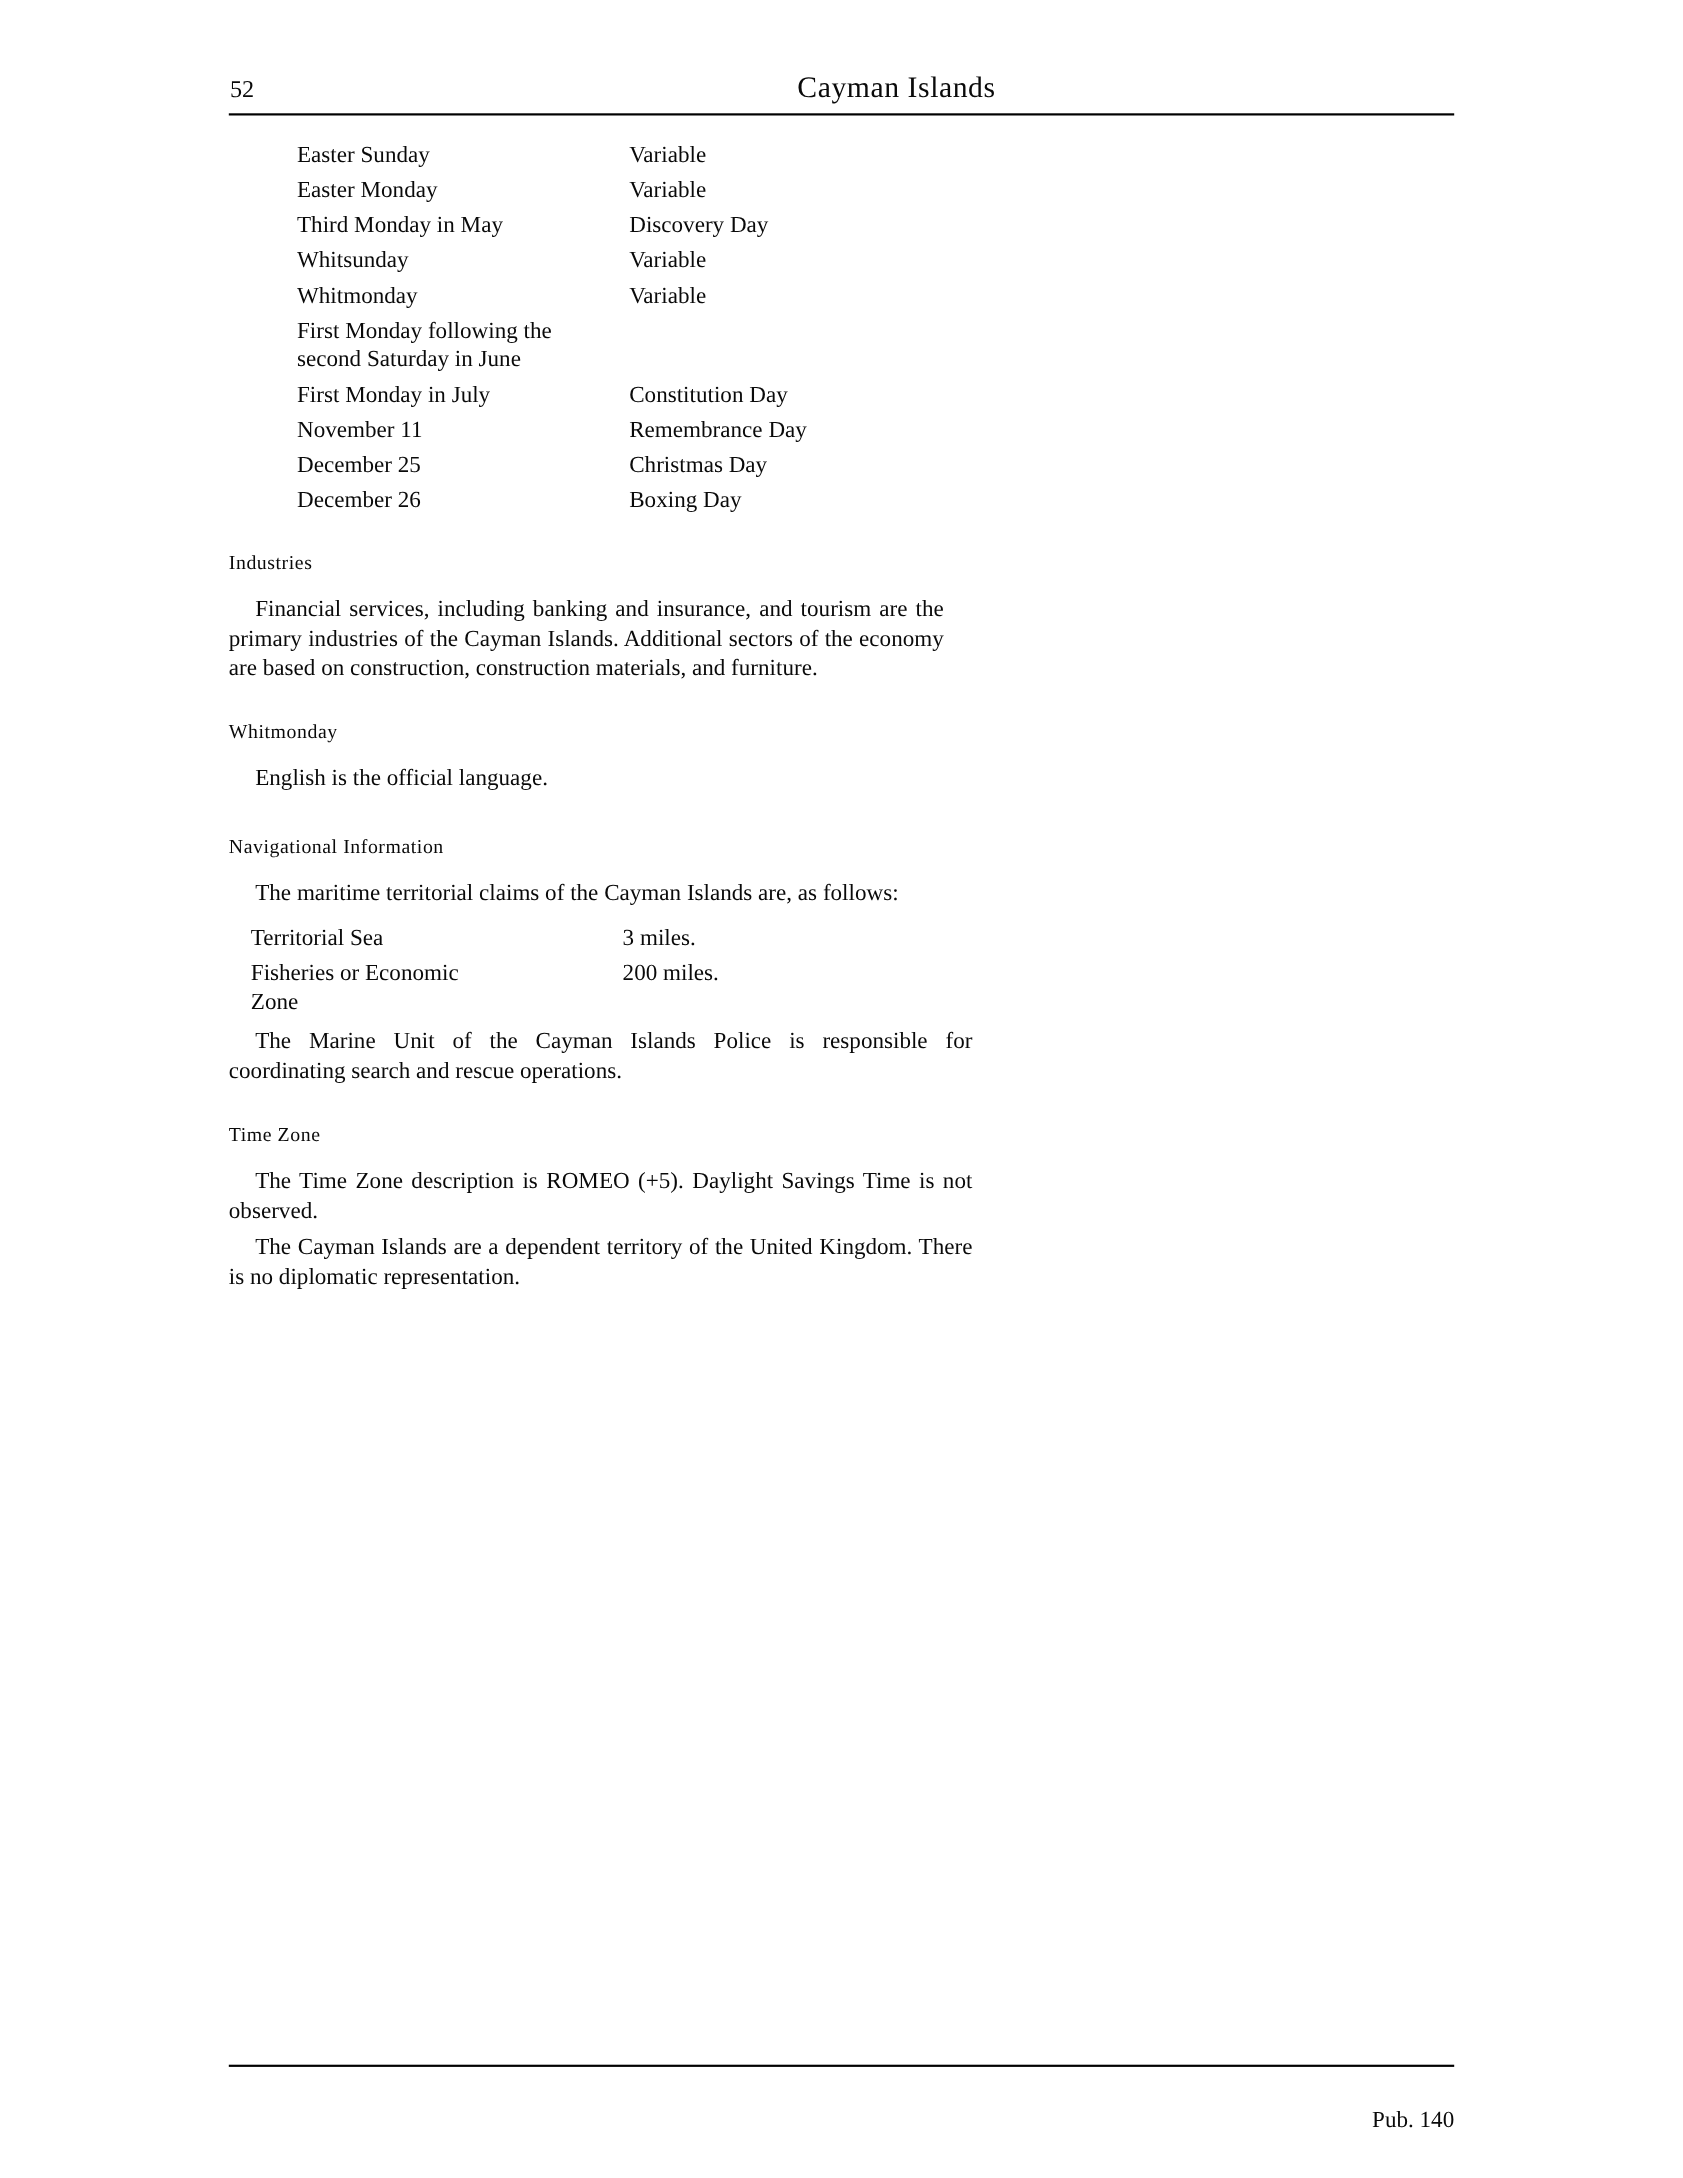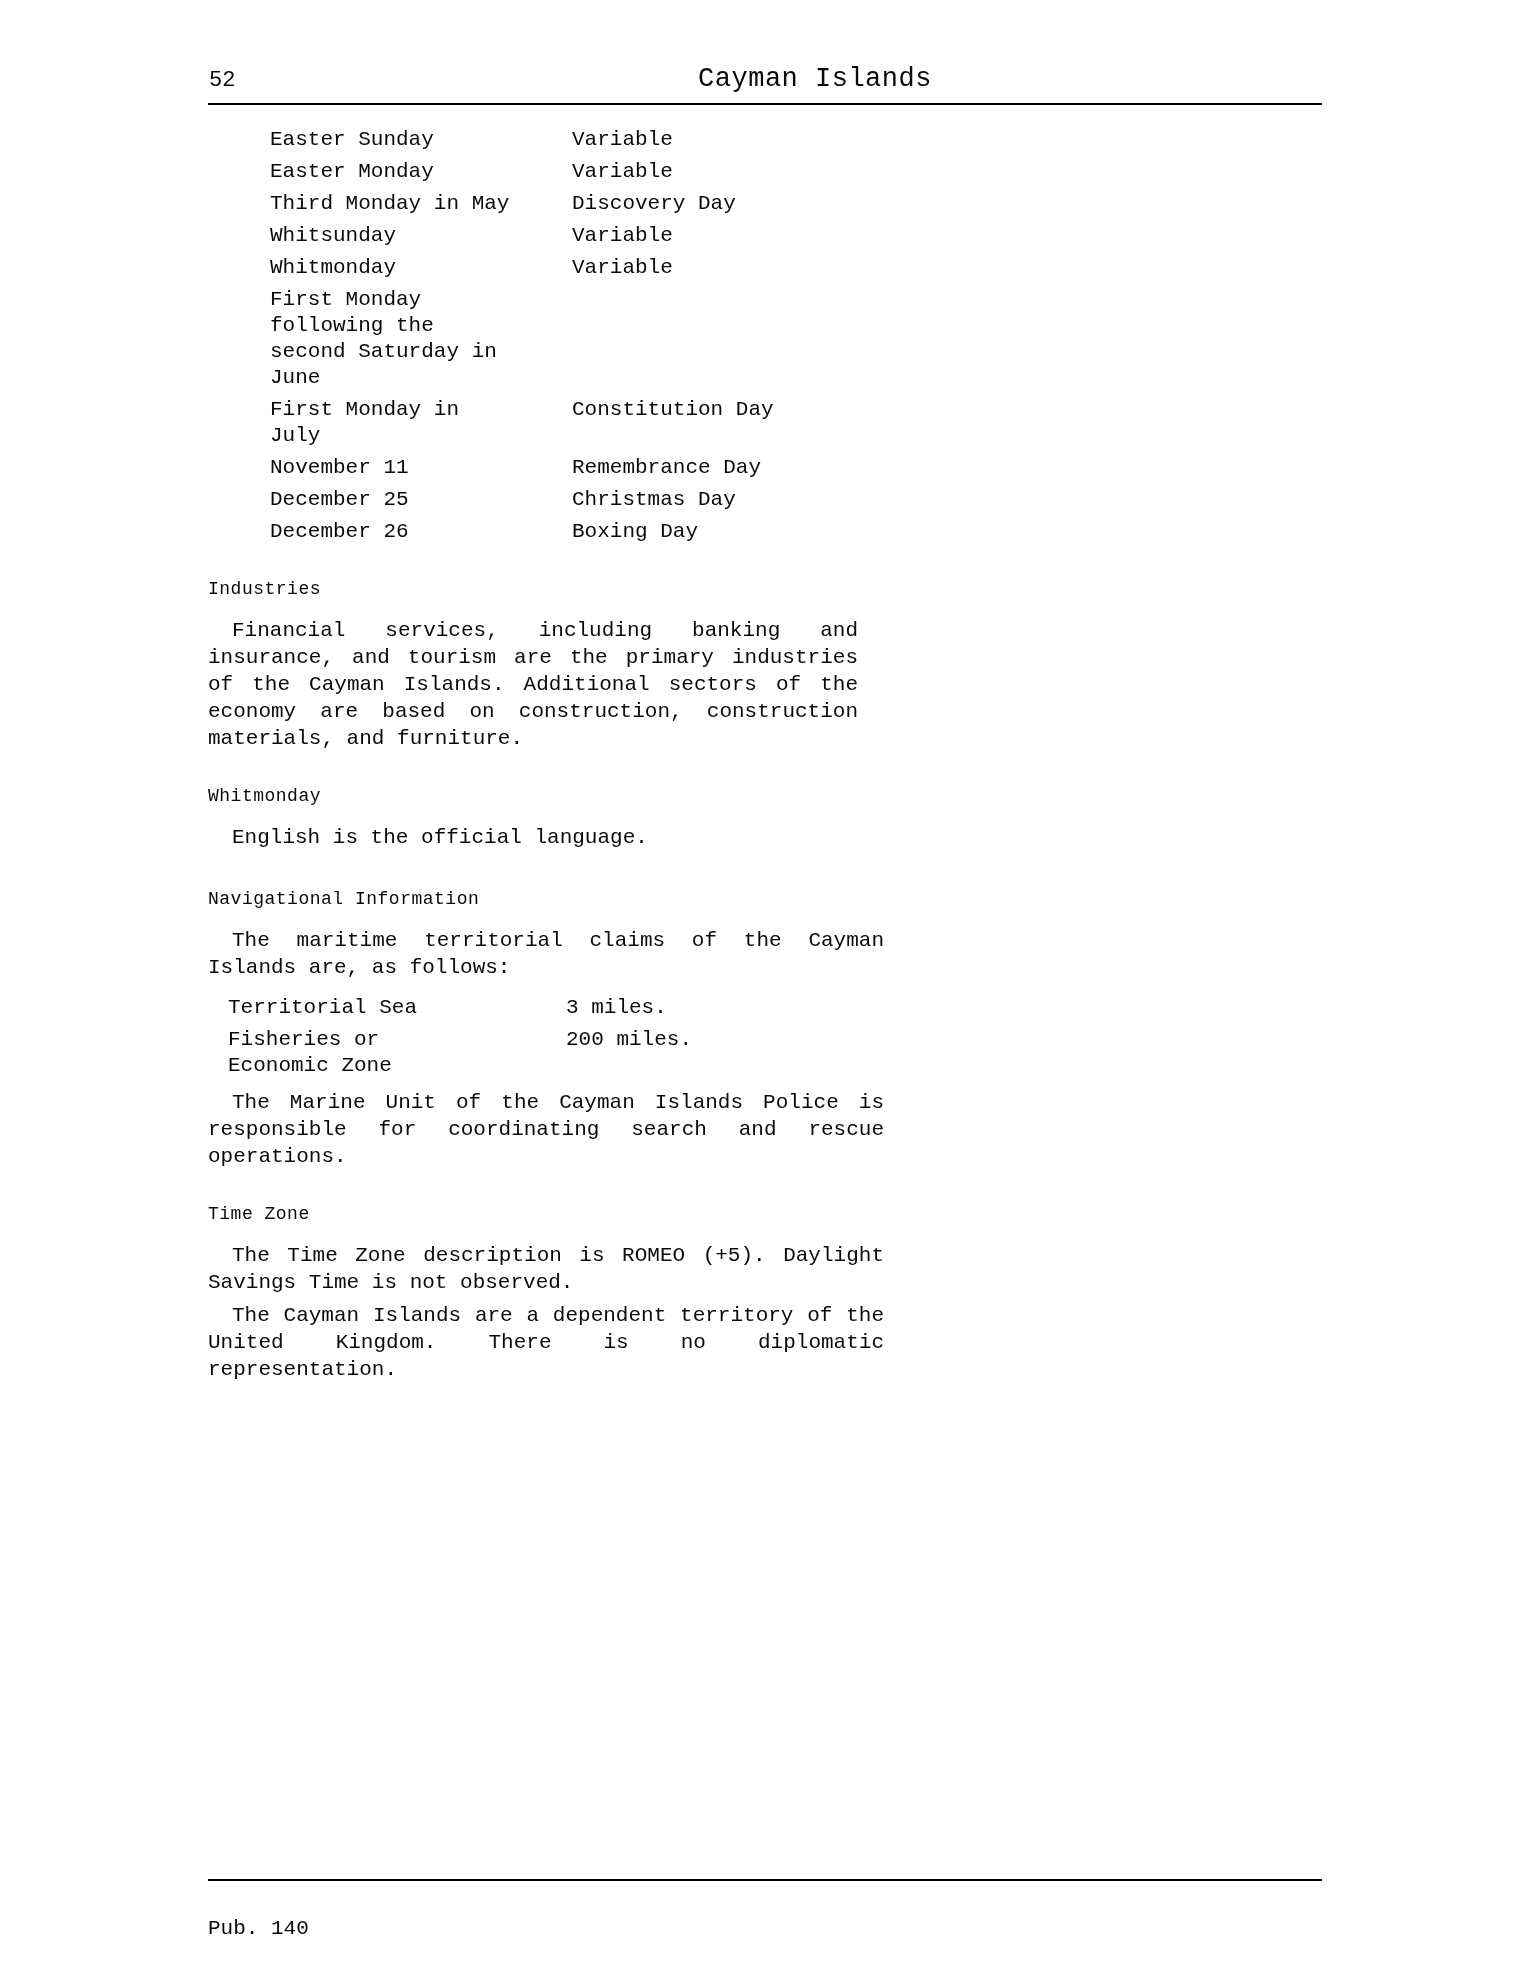--- a/index.html
+++ b/index.html
@@ -4,21 +4,21 @@
 <style>
   * { margin: 0; padding: 0; box-sizing: border-box; }
   html, body { background: #ffffff; }
   .page {
     position: relative;
     width: 1288px;
     height: 1980px;
     margin: 0 auto;
     background: #ffffff;
     color: #0a0a0a;
-    font-family: Liberation Mono, monospace;
+    font-family: Liberation Serif, serif;
     font-size: 21px;
     padding: 64px 87px 0 87px;
     overflow: hidden;
   }
   .page-header { position: relative; height: 34px; }
   .page-num {
     position: absolute; left: 1px; top: 4px;
     font-size: 22px;
   }
   .page-title {
@@ -65,21 +65,21 @@
   .c-row {
     display: grid;
     grid-template-columns: 230px 1fr;
     column-gap: 108px;
     line-height: 26px;
     margin-bottom: 6px;
   }
 
   .page-footer {
     position: absolute;
-    left: 87px; right: 87px; bottom: 40px;
+    left: 87px; right: 87px; bottom: 40px; text-align: right;
   }
   .pub-number { margin-top: 36px; font-size: 21px; }
 </style>
 </head>
 <body>
 
 <div class="page">
 
   <div class="page-header">
     <span class="page-num">52</span>

